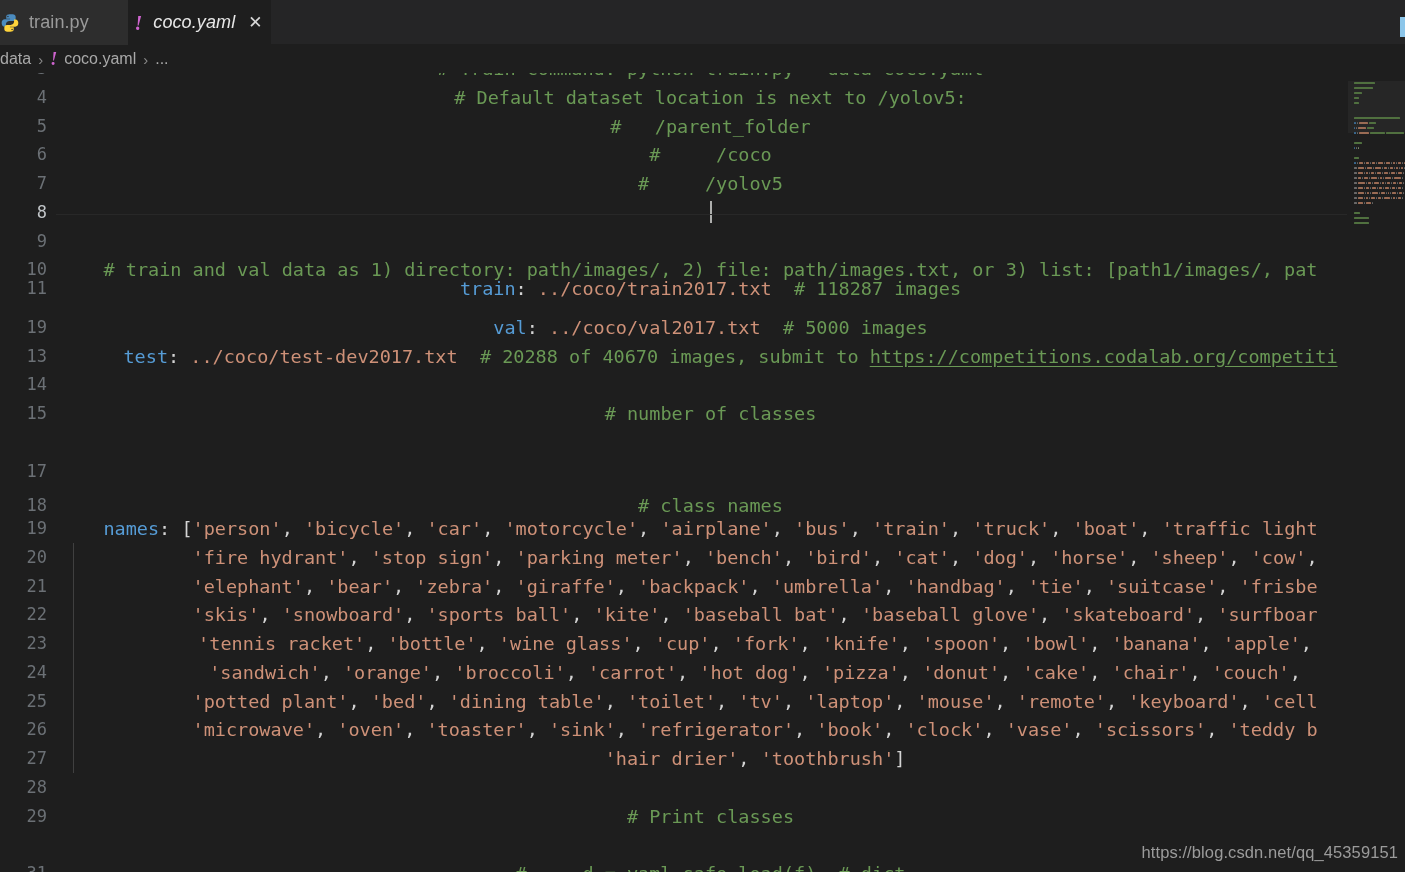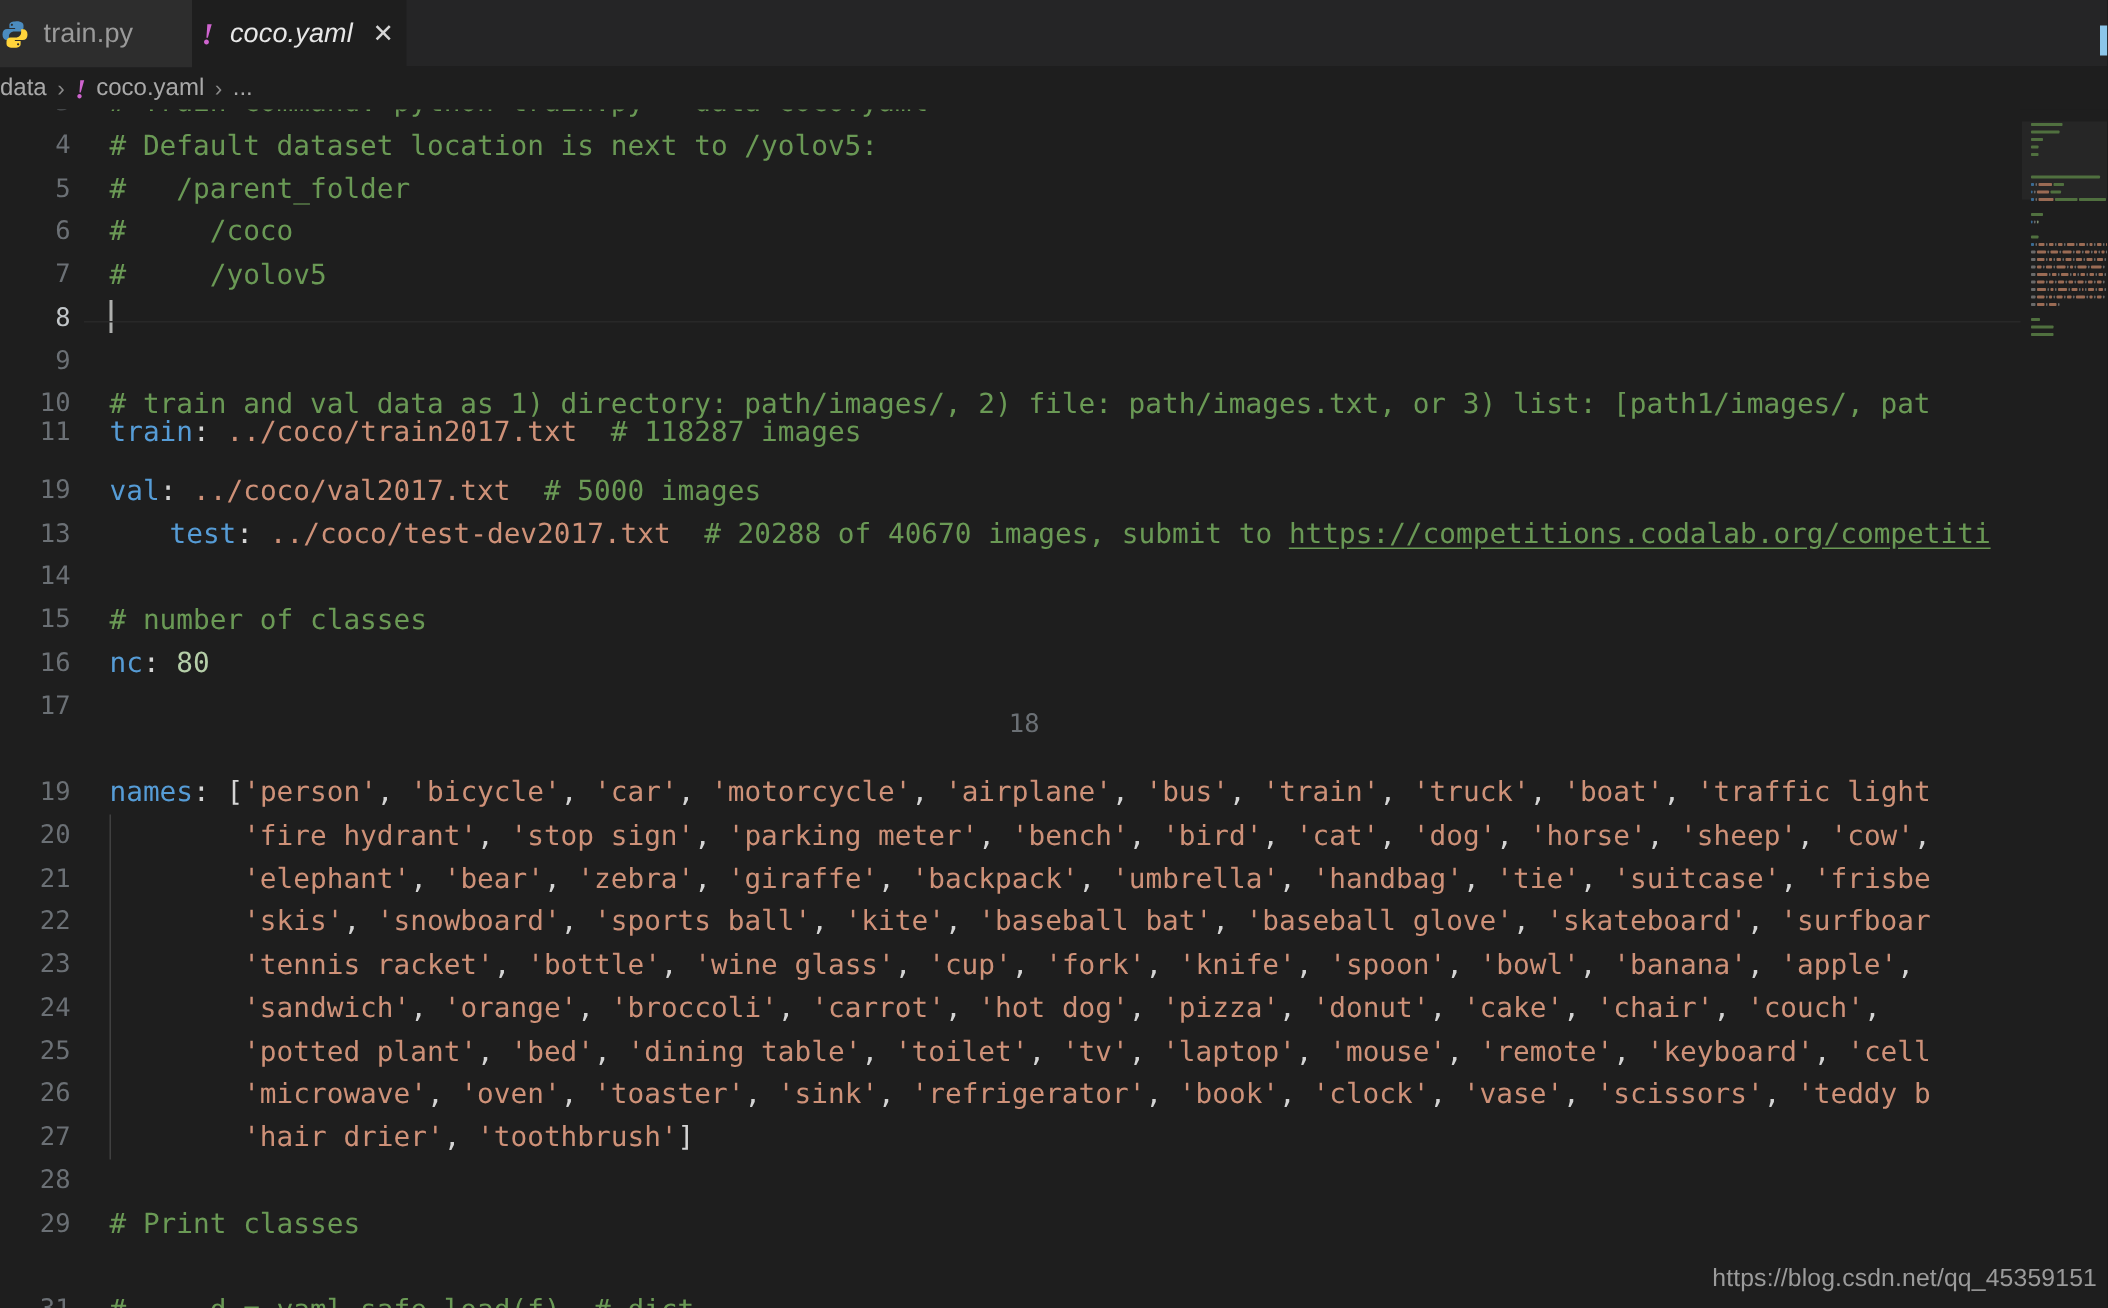--- a/index.html
+++ b/index.html
@@ -163,20 +163,21 @@
     font-family: "DejaVu Sans Mono", monospace;
     font-size: 17px;
     user-select: none;
   }
   .line.active .ln { color: #c2c6c9; }
   .code {
     flex: 1 1 auto;
     padding-left: 17px;
     overflow: hidden;
     position: relative;
+    text-align: center;
   }
 
   
   .line.active .code::before {
     content: "";
     position: absolute;
     left: 0; right: -400px; top: -14px;
     height: 29px;
     border-top: 1px solid #282828;
     border-bottom: 1px solid #282828;
@@ -282,23 +283,22 @@
         <div class="line" style="top: 67.25px;"><div class="ln">6</div><div class="code"><span class="c">#     /coco</span></div></div>
         <div class="line" style="top: 96px;"><div class="ln">7</div><div class="code"><span class="c">#     /yolov5</span></div></div>
         <div class="line active" style="top: 124.75px;"><div class="ln">8</div><div class="code"><span class="cursor"></span></div></div>
         <div class="line" style="top: 153.5px;"><div class="ln">9</div><div class="code"></div></div>
         <div class="line" style="top: 182.25px;"><div class="ln">10</div><div class="code"><span class="c"># train and val data as 1) directory: path/images/, 2) file: path/images.txt, or 3) list: [path1/images/, pat</span></div></div>
         <div class="line" style="top: 201px;"><div class="ln">11</div><div class="code"><span class="k">train</span><span class="p">: </span><span class="s">../coco/train2017.txt</span><span class="c">  # 118287 images</span></div></div>
         <div class="line" style="top: 239.75px;"><div class="ln">19</div><div class="code"><span class="k">val</span><span class="p">: </span><span class="s">../coco/val2017.txt</span><span class="c">  # 5000 images</span></div></div>
         <div class="line" style="top: 268.5px; gap: 40px;"><div class="ln">13</div><div class="code"><span class="k">test</span><span class="p">: </span><span class="s">../coco/test-dev2017.txt</span><span class="c">  # 20288 of 40670 images, submit to </span><span class="lnk">https://competitions.codalab.org/competiti</span></div></div>
         <div class="line" style="top: 297.25px;"><div class="ln">14</div><div class="code"></div></div>
         <div class="line" style="top: 326px;"><div class="ln">15</div><div class="code"><span class="c"># number of classes</span></div></div>
-        <div class="line" style="top: 354.75px;"><div class="ln">16</div><div class="code"><span class="k">nc</span><span class="p">: </span><span class="n">80</span></div></div>
         <div class="line" style="top: 383.5px;"><div class="ln">17</div><div class="code"></div></div>
-        <div class="line" style="top: 396px; flex-direction: column;"><div class="ln">18</div><div class="code"><span class="c"># class names</span></div></div>
+        <div class="line" style="top: 418px;"><div class="ln">18</div><div class="code"><span class="c"># class names</span></div></div>
         <div class="line" style="top: 441px;"><div class="ln">19</div><div class="code"><span class="k">names</span><span class="p">: [</span><span class="s">'person'</span><span class="p">, </span><span class="s">'bicycle'</span><span class="p">, </span><span class="s">'car'</span><span class="p">, </span><span class="s">'motorcycle'</span><span class="p">, </span><span class="s">'airplane'</span><span class="p">, </span><span class="s">'bus'</span><span class="p">, </span><span class="s">'train'</span><span class="p">, </span><span class="s">'truck'</span><span class="p">, </span><span class="s">'boat'</span><span class="p">, </span><span class="s">'traffic light</span></div></div>
         <div class="line" style="top: 469.75px;"><div class="ln">20</div><div class="code"><span class="p">        </span><span class="s">'fire hydrant'</span><span class="p">, </span><span class="s">'stop sign'</span><span class="p">, </span><span class="s">'parking meter'</span><span class="p">, </span><span class="s">'bench'</span><span class="p">, </span><span class="s">'bird'</span><span class="p">, </span><span class="s">'cat'</span><span class="p">, </span><span class="s">'dog'</span><span class="p">, </span><span class="s">'horse'</span><span class="p">, </span><span class="s">'sheep'</span><span class="p">, </span><span class="s">'cow'</span><span class="p">,</span></div></div>
         <div class="line" style="top: 498.5px;"><div class="ln">21</div><div class="code"><span class="p">        </span><span class="s">'elephant'</span><span class="p">, </span><span class="s">'bear'</span><span class="p">, </span><span class="s">'zebra'</span><span class="p">, </span><span class="s">'giraffe'</span><span class="p">, </span><span class="s">'backpack'</span><span class="p">, </span><span class="s">'umbrella'</span><span class="p">, </span><span class="s">'handbag'</span><span class="p">, </span><span class="s">'tie'</span><span class="p">, </span><span class="s">'suitcase'</span><span class="p">, </span><span class="s">'frisbe</span></div></div>
         <div class="line" style="top: 527.25px;"><div class="ln">22</div><div class="code"><span class="p">        </span><span class="s">'skis'</span><span class="p">, </span><span class="s">'snowboard'</span><span class="p">, </span><span class="s">'sports ball'</span><span class="p">, </span><span class="s">'kite'</span><span class="p">, </span><span class="s">'baseball bat'</span><span class="p">, </span><span class="s">'baseball glove'</span><span class="p">, </span><span class="s">'skateboard'</span><span class="p">, </span><span class="s">'surfboar</span></div></div>
         <div class="line" style="top: 556px;"><div class="ln">23</div><div class="code"><span class="p">        </span><span class="s">'tennis racket'</span><span class="p">, </span><span class="s">'bottle'</span><span class="p">, </span><span class="s">'wine glass'</span><span class="p">, </span><span class="s">'cup'</span><span class="p">, </span><span class="s">'fork'</span><span class="p">, </span><span class="s">'knife'</span><span class="p">, </span><span class="s">'spoon'</span><span class="p">, </span><span class="s">'bowl'</span><span class="p">, </span><span class="s">'banana'</span><span class="p">, </span><span class="s">'apple'</span><span class="p">,</span></div></div>
         <div class="line" style="top: 584.75px;"><div class="ln">24</div><div class="code"><span class="p">        </span><span class="s">'sandwich'</span><span class="p">, </span><span class="s">'orange'</span><span class="p">, </span><span class="s">'broccoli'</span><span class="p">, </span><span class="s">'carrot'</span><span class="p">, </span><span class="s">'hot dog'</span><span class="p">, </span><span class="s">'pizza'</span><span class="p">, </span><span class="s">'donut'</span><span class="p">, </span><span class="s">'cake'</span><span class="p">, </span><span class="s">'chair'</span><span class="p">, </span><span class="s">'couch'</span><span class="p">,</span></div></div>
         <div class="line" style="top: 613.5px;"><div class="ln">25</div><div class="code"><span class="p">        </span><span class="s">'potted plant'</span><span class="p">, </span><span class="s">'bed'</span><span class="p">, </span><span class="s">'dining table'</span><span class="p">, </span><span class="s">'toilet'</span><span class="p">, </span><span class="s">'tv'</span><span class="p">, </span><span class="s">'laptop'</span><span class="p">, </span><span class="s">'mouse'</span><span class="p">, </span><span class="s">'remote'</span><span class="p">, </span><span class="s">'keyboard'</span><span class="p">, </span><span class="s">'cell</span></div></div>
         <div class="line" style="top: 642.25px;"><div class="ln">26</div><div class="code"><span class="p">        </span><span class="s">'microwave'</span><span class="p">, </span><span class="s">'oven'</span><span class="p">, </span><span class="s">'toaster'</span><span class="p">, </span><span class="s">'sink'</span><span class="p">, </span><span class="s">'refrigerator'</span><span class="p">, </span><span class="s">'book'</span><span class="p">, </span><span class="s">'clock'</span><span class="p">, </span><span class="s">'vase'</span><span class="p">, </span><span class="s">'scissors'</span><span class="p">, </span><span class="s">'teddy b</span></div></div>
         <div class="line" style="top: 671px;"><div class="ln">27</div><div class="code"><span class="p">        </span><span class="s">'hair drier'</span><span class="p">, </span><span class="s">'toothbrush'</span><span class="p">]</span></div></div>
         <div class="line" style="top: 699.75px;"><div class="ln">28</div><div class="code"></div></div>

